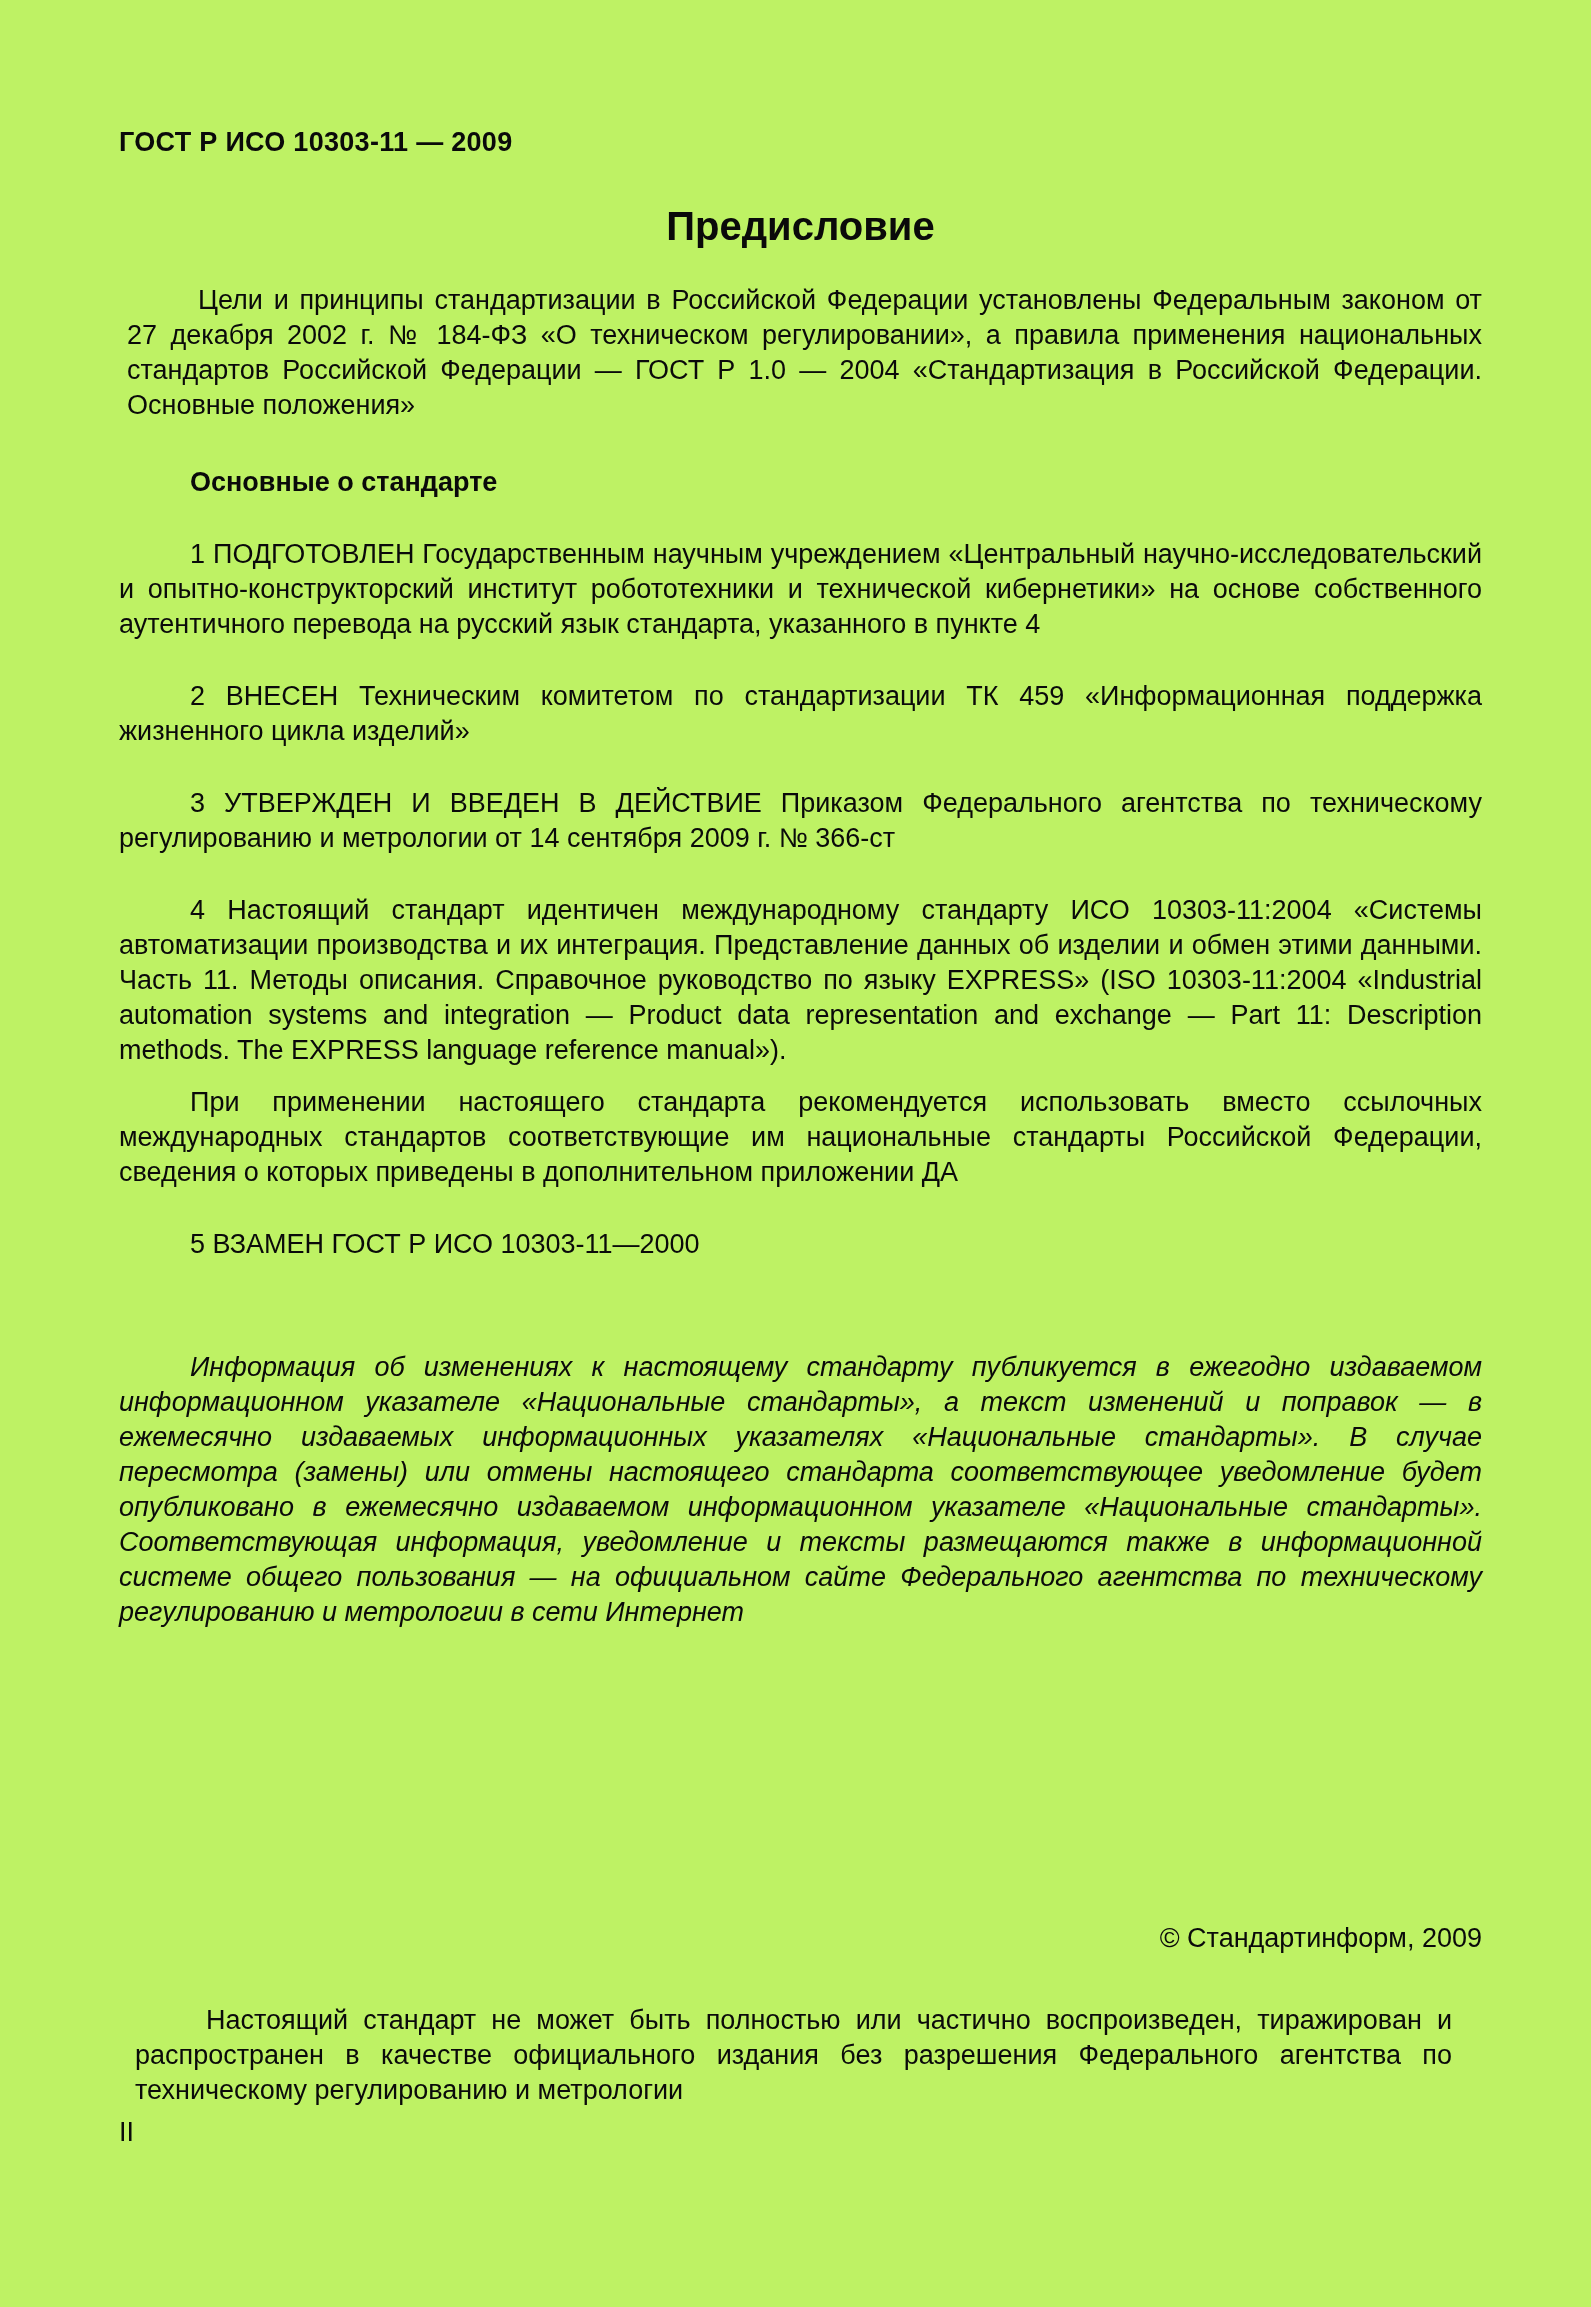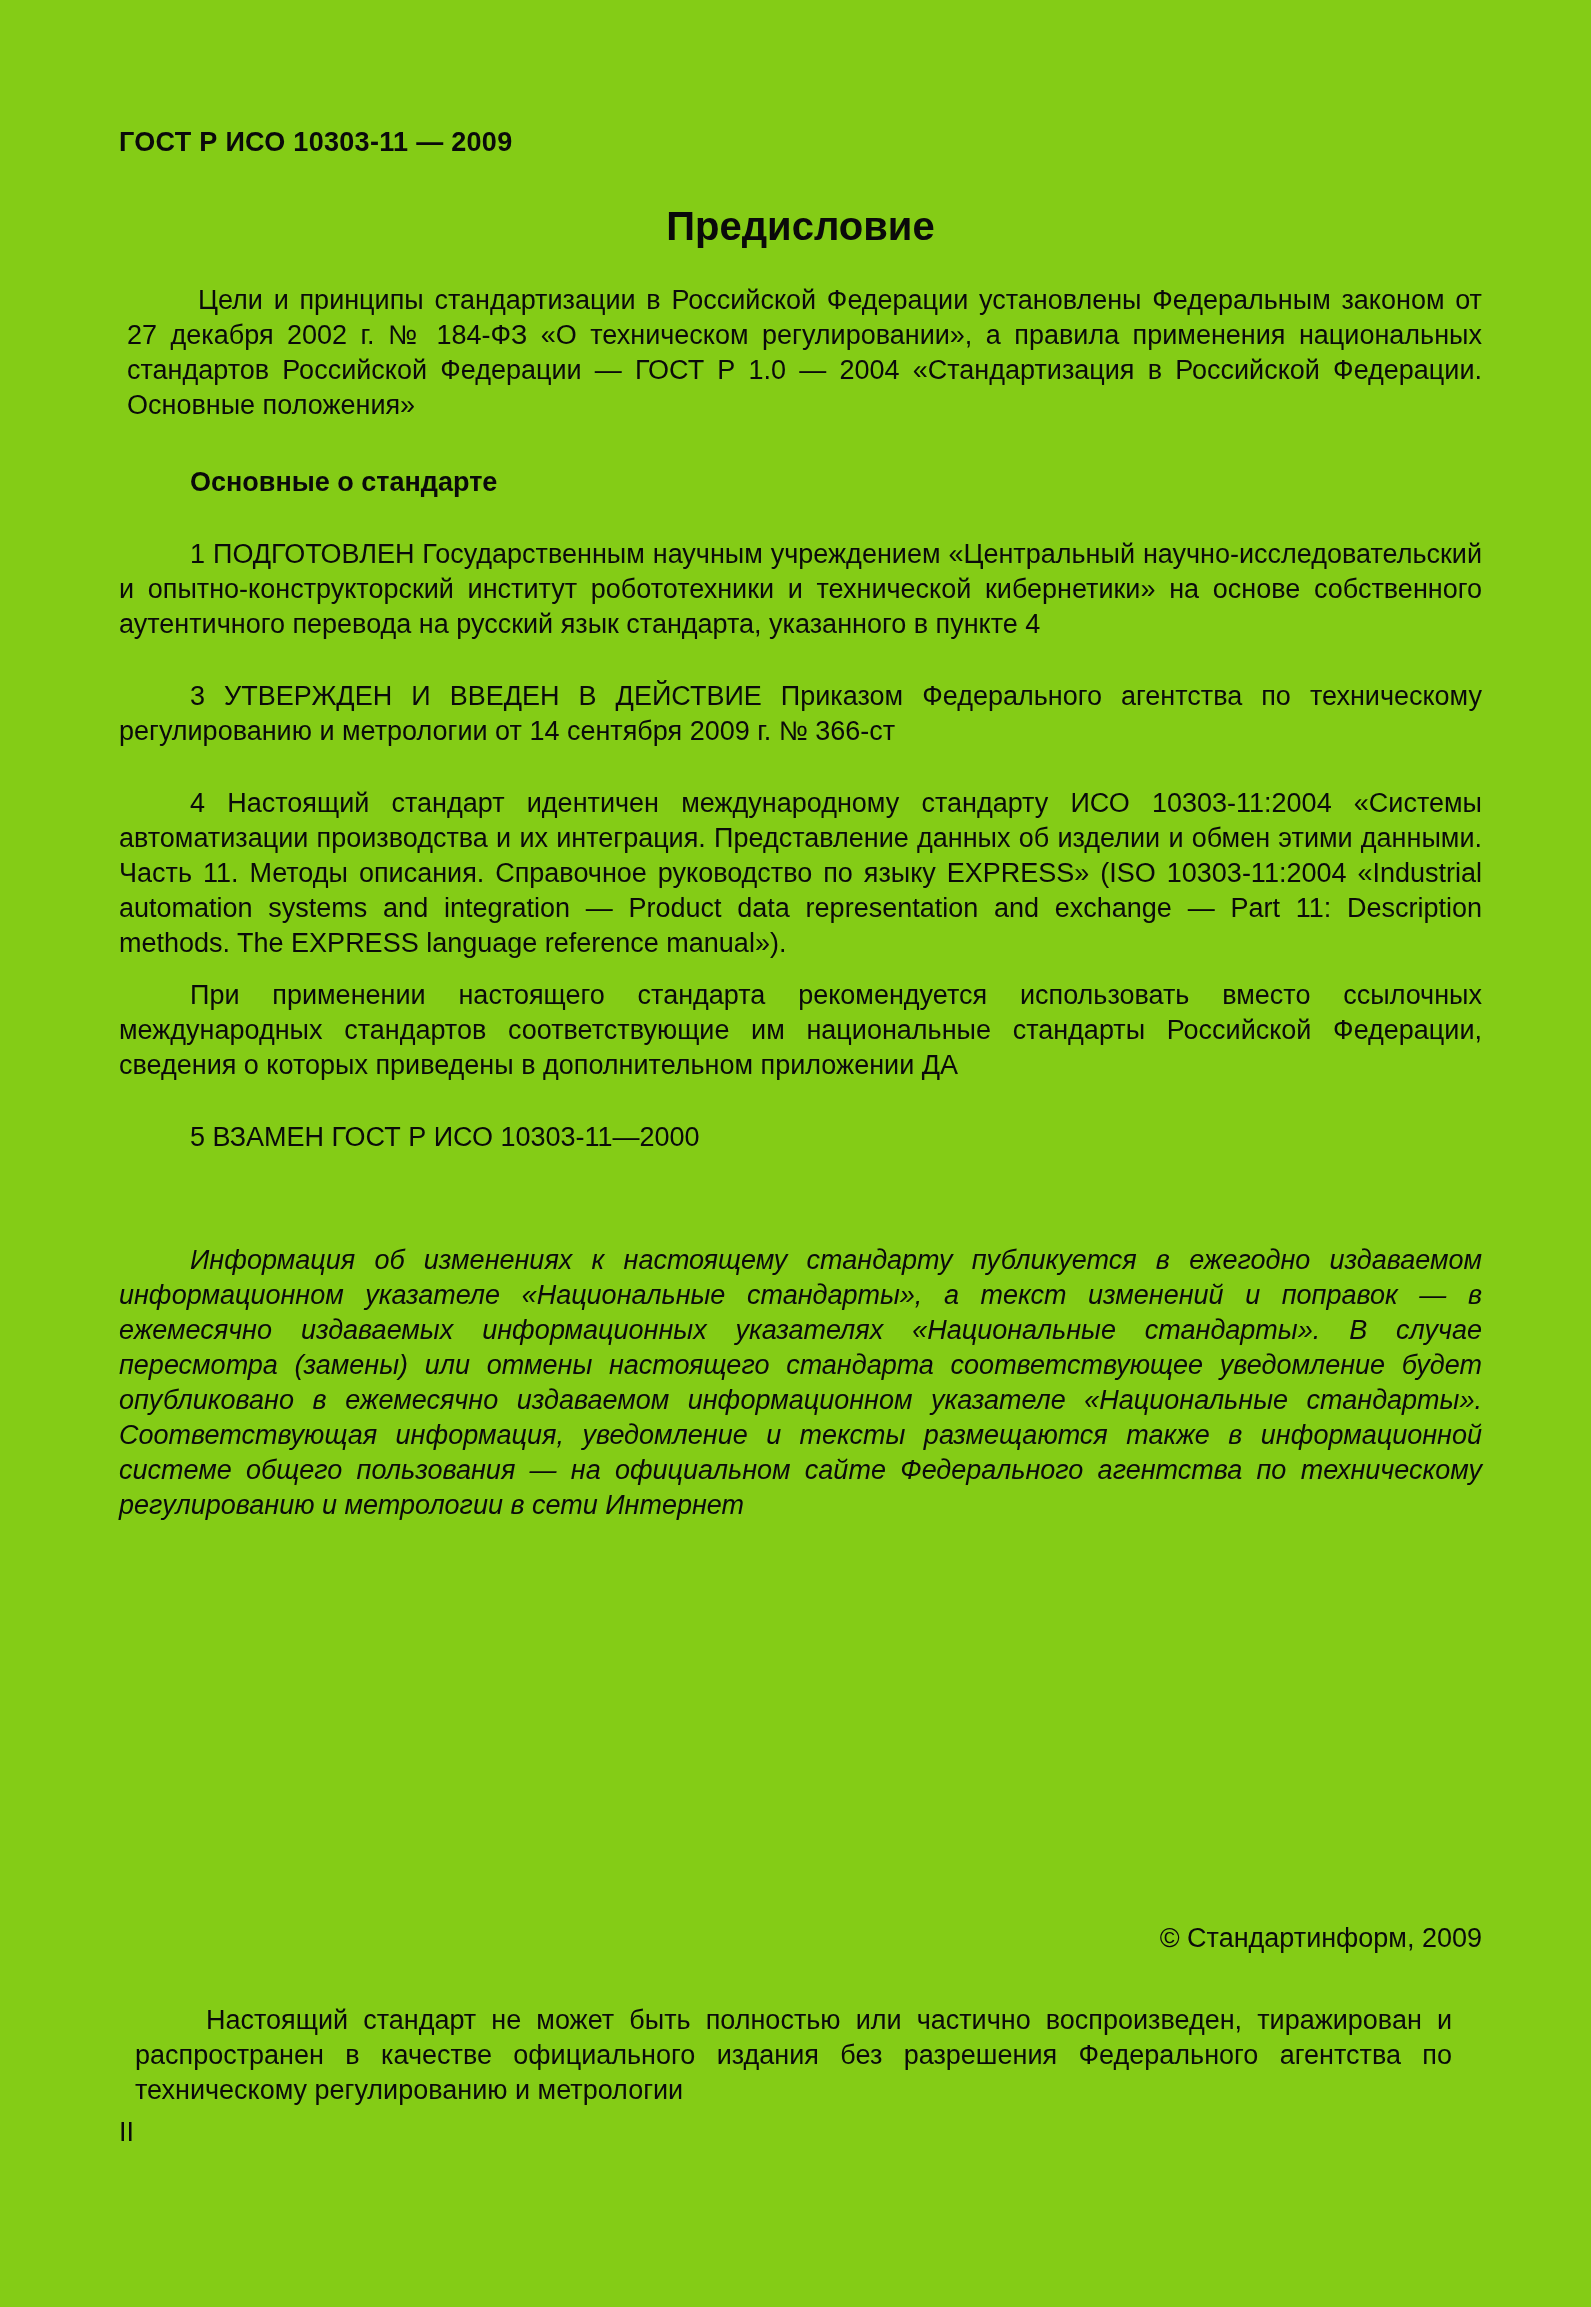--- a/index.html
+++ b/index.html
@@ -4,21 +4,21 @@
 <style>
   html, body {
     margin: 0;
     padding: 0;
     background: #ffffff;
   }
   .page {
     position: relative;
     width: 1591px;
     height: 2307px;
-    background: #84cc16;
+    background: #bef264;
     box-sizing: border-box;
     padding: 125px 109px 0 119px;
     font-family: "Liberation Sans", sans-serif;
     font-size: 27px;
     line-height: 35px;
     color: #0a0a0a;
     overflow: hidden;
   }
   .doc-header {
     font-weight: bold;
@@ -81,20 +81,21 @@
   <div class="doc-header">ГОСТ Р ИСО 10303-11 — 2009</div>
 
   <h1 class="doc-title">Предисловие</h1>
 
   <p class="para first">Цели и принципы стандартизации в Российской Федерации установлены Федеральным законом от 27 декабря 2002 г. № 184-ФЗ «О техническом регулировании», а правила применения национальных стандартов Российской Федерации — ГОСТ Р 1.0 — 2004 «Стандартизация в Российской Федерации. Основные положения»</p>
 
   <p class="subheading">Основные о стандарте</p>
 
   <p class="para">1 ПОДГОТОВЛЕН Государственным научным учреждением «Центральный научно-исследовательский и опытно-конструкторский институт робототехники и технической кибернетики» на основе собственного аутентичного перевода на русский язык стандарта, указанного в пункте 4</p>
 
+  <p class="para">2 ВНЕСЕН Техническим комитетом по стандартизации ТК 459 «Информационная поддержка жизненного цикла изделий»</p>
 
   <p class="para">3 УТВЕРЖДЕН И ВВЕДЕН В ДЕЙСТВИЕ Приказом Федерального агентства по техническому регулированию и метрологии от 14 сентября 2009 г. № 366-ст</p>
 
   <p class="para">4 Настоящий стандарт идентичен международному стандарту ИСО 10303-11:2004 «Системы автоматизации производства и их интеграция. Представление данных об изделии и обмен этими данными. Часть 11. Методы описания. Справочное руководство по языку EXPRESS» (ISO 10303-11:2004 «Industrial automation systems and integration — Product data representation and exchange — Part 11: Description methods. The EXPRESS language reference manual»).</p>
 
   <p class="para no-gap">При применении настоящего стандарта рекомендуется использовать вместо ссылочных международных стандартов соответствующие им национальные стандарты Российской Федерации, сведения о которых приведены в дополнительном приложении ДА</p>
 
   <p class="para">5 ВЗАМЕН ГОСТ Р ИСО 10303-11—2000</p>
 
   <p class="para amendments">Информация об изменениях к настоящему стандарту публикуется в ежегодно издаваемом информационном указателе «Национальные стандарты», а текст изменений и поправок — в ежемесячно издаваемых информационных указателях «Национальные стандарты». В случае пересмотра (замены) или отмены настоящего стандарта соответствующее уведомление будет опубликовано в ежемесячно издаваемом информационном указателе «Национальные стандарты». Соответствующая информация, уведомление и тексты размещаются также в информационной системе общего пользования — на официальном сайте Федерального агентства по техническому регулированию и метрологии в сети Интернет</p>

